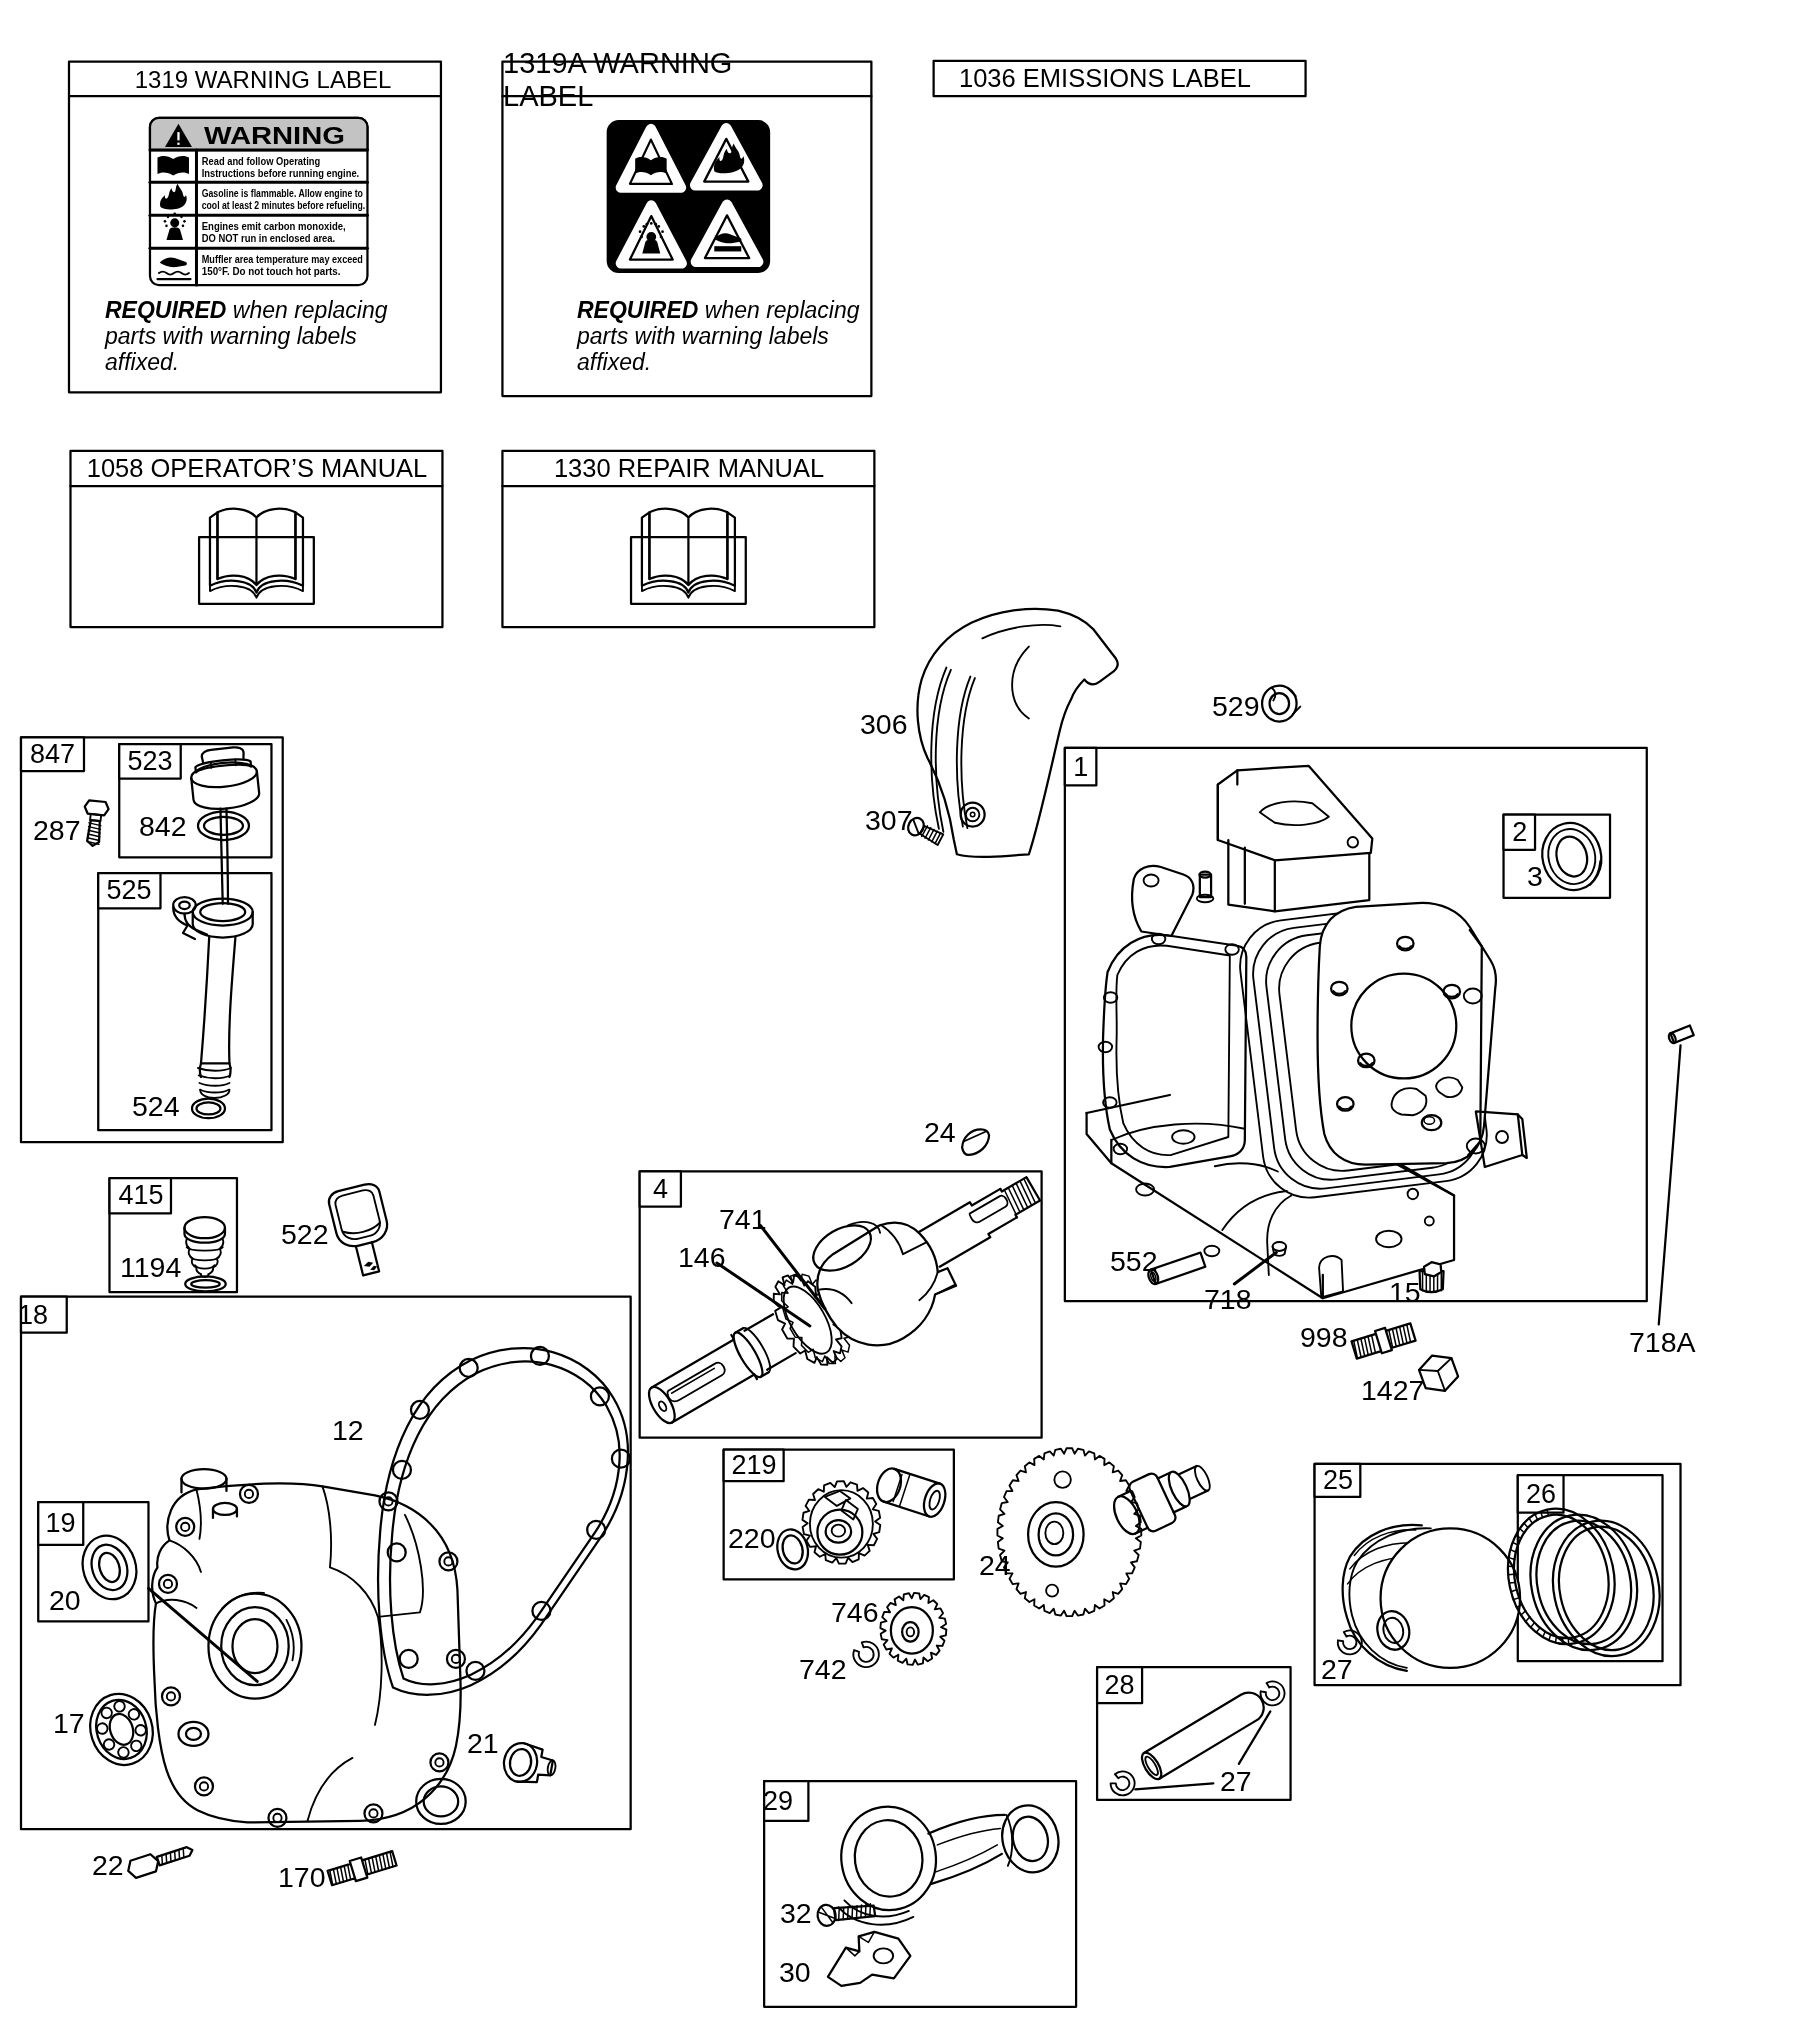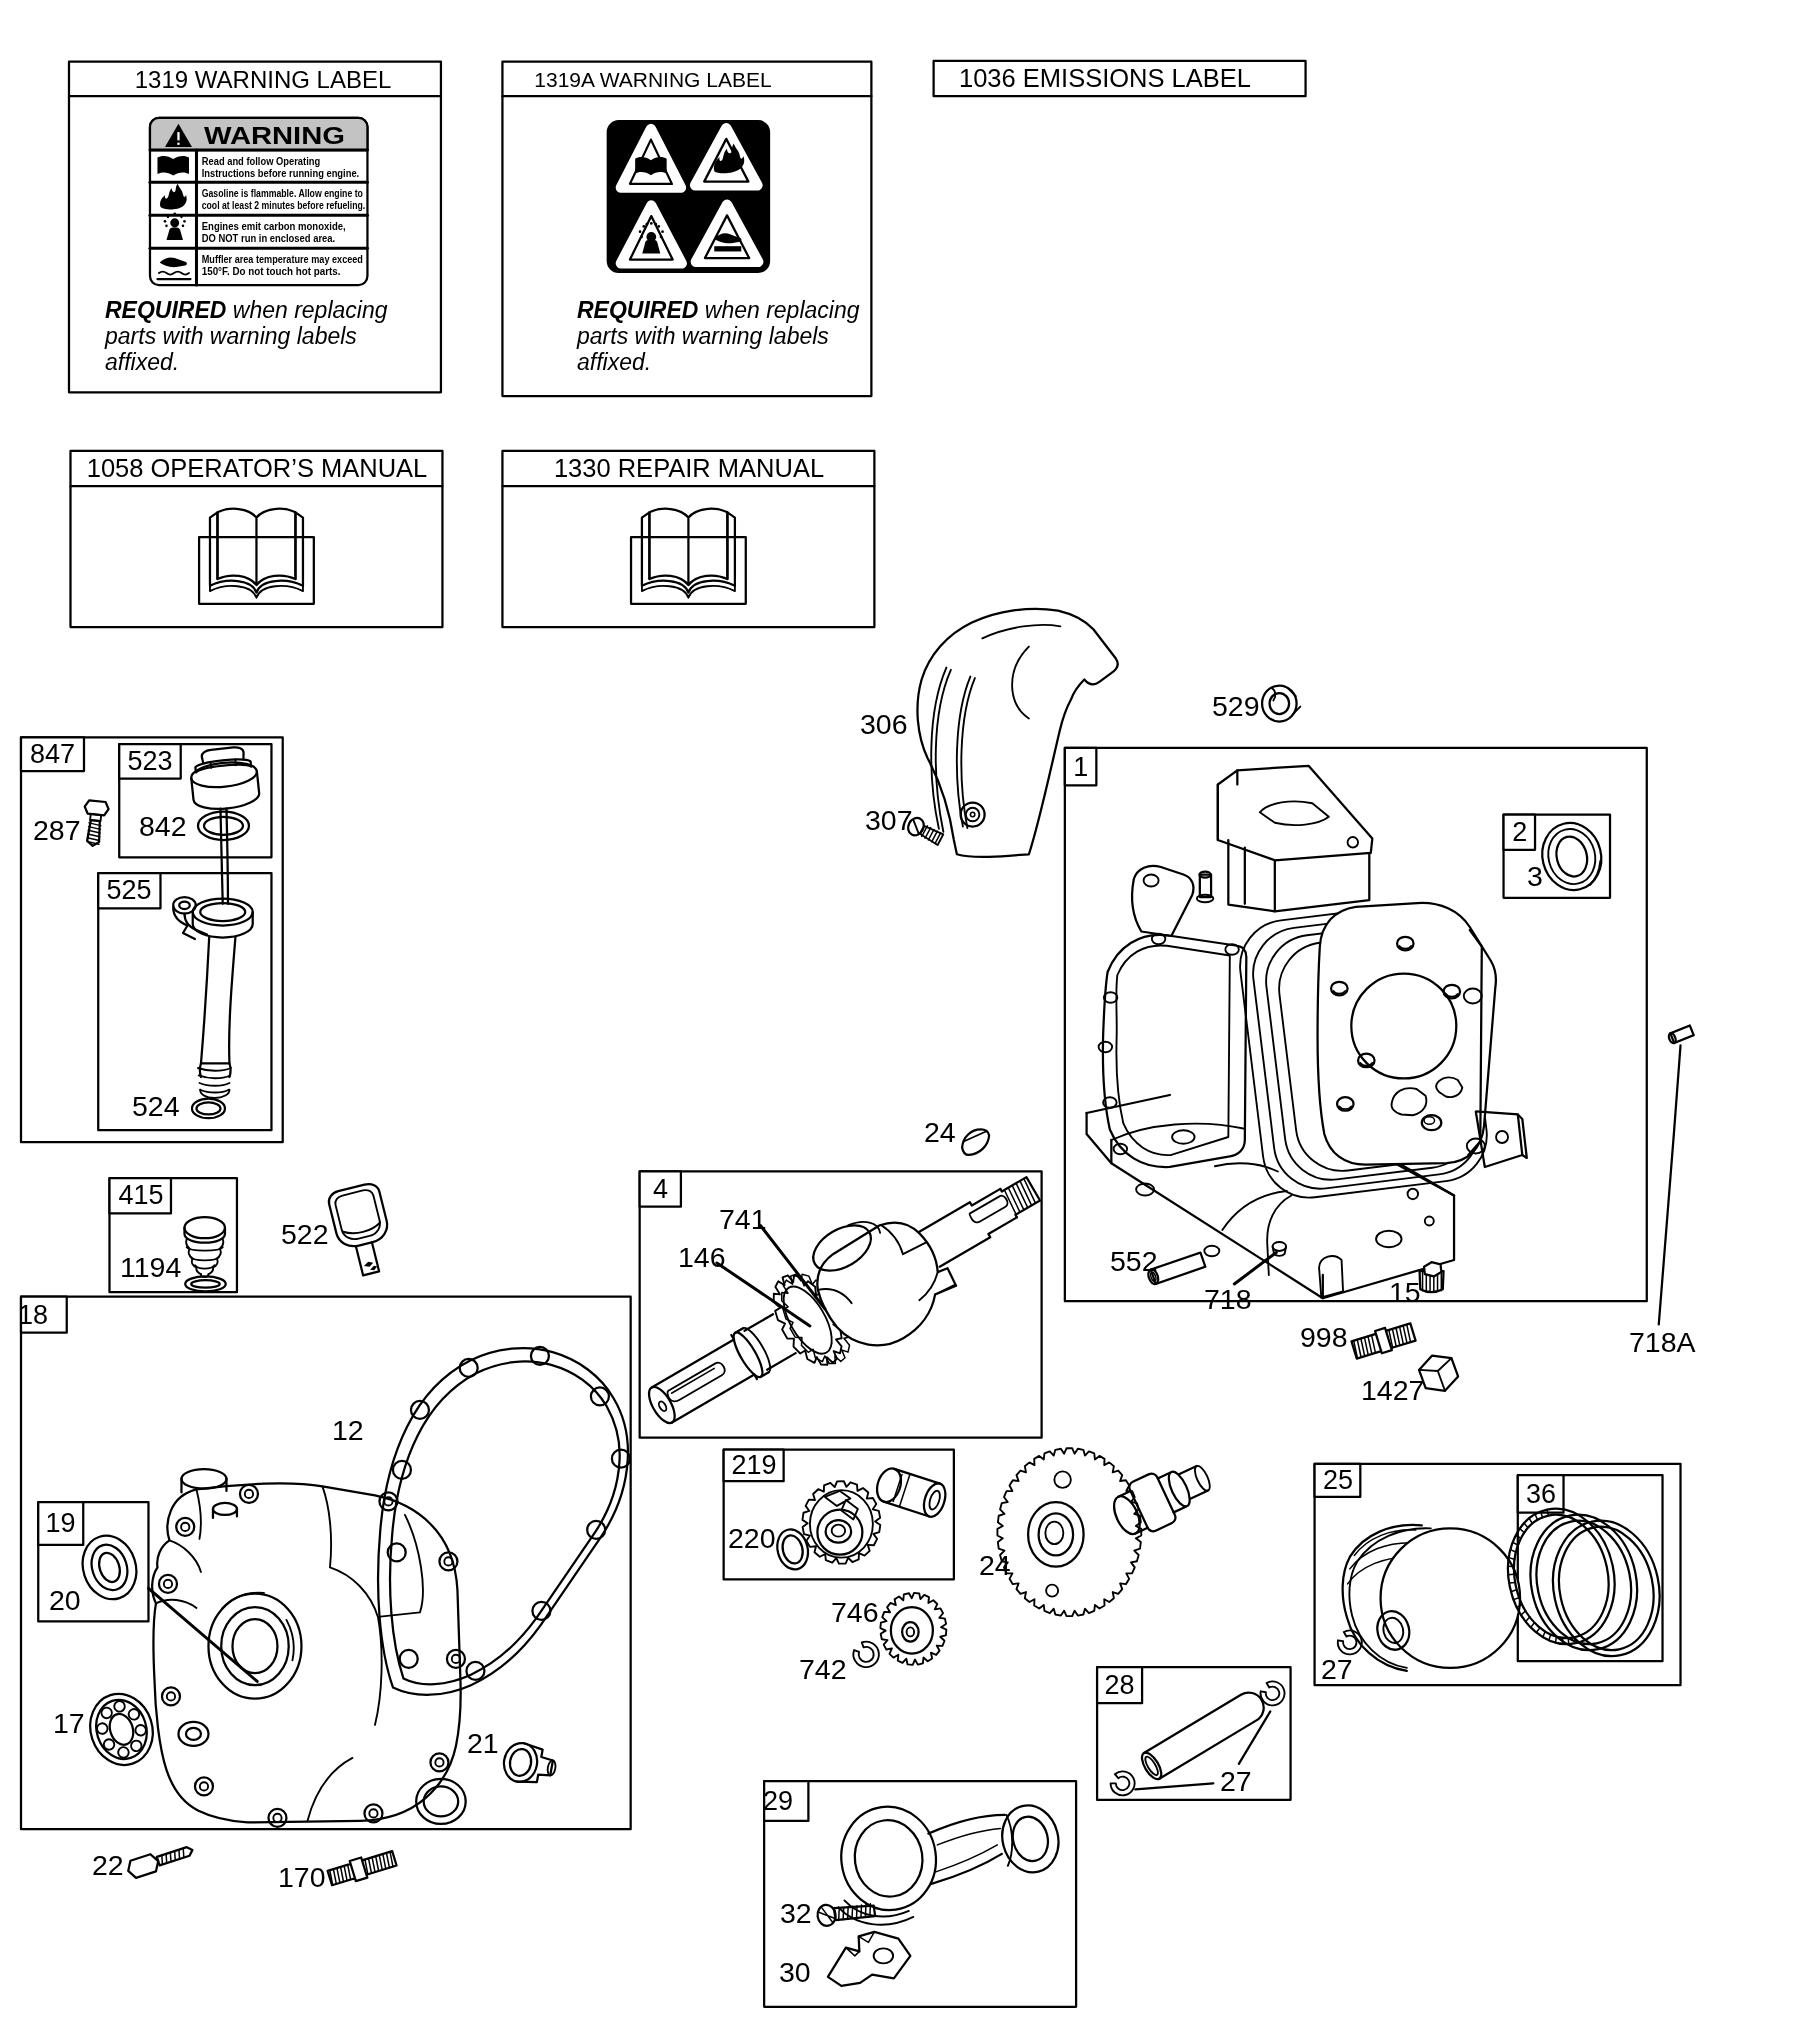--- a/index.html
+++ b/index.html
@@ -541,36 +541,36 @@
         <line x1="1144" y1="2543" x2="1141" y2="2559" stroke-width="2"></line>
         <line x1="1150" y1="2543" x2="1147" y2="2559" stroke-width="2"></line>
         <line x1="1156" y1="2543" x2="1153" y2="2559" stroke-width="2"></line>
         <line x1="1162" y1="2543" x2="1159" y2="2559" stroke-width="2"></line>
       </g>
       <path d="M1104,2636 L1128,2597 L1146,2602 L1145,2582 L1166,2576 L1198,2585 L1214,2608 L1192,2638 L1163,2633 L1147,2644 L1122,2648 Z"></path>
       <ellipse cx="1178" cy="2608" rx="13" ry="10" stroke-width="2.5"></ellipse>
       <path d="M1128,2597 L1140,2608 L1146,2602 M1145,2582 L1158,2590 L1166,2576" stroke-width="2"></path>
     </svg>
     <div style="position:absolute;left:69px;top:62px;width:388px;height:35px;display:flex;align-items:center;justify-content:center;font-size:24px">1319 WARNING LABEL</div>
-    <div style="position:absolute;left:503px;top:62px;width:300px;height:35px;display:flex;align-items:center;justify-content:center;font-size:21px">1319A WARNING LABEL</div>
+    <div style="position:absolute;left:503px;top:62px;width:300px;height:35px;display:flex;align-items:center;justify-content:center;font-size:29px">1319A WARNING LABEL</div>
     <div style="position:absolute;left:934px;top:61px;width:342px;height:35px;display:flex;align-items:center;justify-content:center;font-size:25.5px">1036 EMISSIONS LABEL</div>
     <div style="position:absolute;left:71px;top:451px;width:372px;height:35px;display:flex;align-items:center;justify-content:center;font-size:25.5px">1058 OPERATOR’S MANUAL</div>
     <div style="position:absolute;left:503px;top:451px;width:372px;height:35px;display:flex;align-items:center;justify-content:center;font-size:25.5px">1330 REPAIR MANUAL</div>
     <div style="position:absolute;left:21px;top:737px;width:63px;height:34px;display:flex;align-items:center;justify-content:center;font-size:27px">847</div>
     <div style="position:absolute;left:119px;top:744px;width:62px;height:35px;display:flex;align-items:center;justify-content:center;font-size:27px">523</div>
     <div style="position:absolute;left:98px;top:873px;width:62px;height:35px;display:flex;align-items:center;justify-content:center;font-size:27px">525</div>
     <div style="position:absolute;left:110px;top:1178px;width:62px;height:35px;display:flex;align-items:center;justify-content:center;font-size:27px">415</div>
     <div style="position:absolute;left:21px;top:1297px;width:24px;height:36px;display:flex;align-items:center;justify-content:center;font-size:27px">18</div>
     <div style="position:absolute;left:38px;top:1502px;width:45px;height:43px;display:flex;align-items:center;justify-content:center;font-size:27px">19</div>
     <div style="position:absolute;left:640px;top:1172px;width:41px;height:35px;display:flex;align-items:center;justify-content:center;font-size:27px">4</div>
     <div style="position:absolute;left:724px;top:1450px;width:60px;height:31.5px;display:flex;align-items:center;justify-content:center;font-size:27px">219</div>
     <div style="position:absolute;left:1065px;top:748px;width:31.5px;height:38px;display:flex;align-items:center;justify-content:center;font-size:27px">1</div>
     <div style="position:absolute;left:1504px;top:815px;width:31.5px;height:35px;display:flex;align-items:center;justify-content:center;font-size:27px">2</div>
     <div style="position:absolute;left:1315px;top:1464px;width:46px;height:33px;display:flex;align-items:center;justify-content:center;font-size:27px">25</div>
-    <div style="position:absolute;left:1518px;top:1475px;width:46px;height:38px;display:flex;align-items:center;justify-content:center;font-size:27px">36</div>
+    <div style="position:absolute;left:1518px;top:1475px;width:46px;height:38px;display:flex;align-items:center;justify-content:center;font-size:27px">26</div>
     <div style="position:absolute;left:1097px;top:1667px;width:45px;height:36px;display:flex;align-items:center;justify-content:center;font-size:27px">28</div>
     <div style="position:absolute;left:764px;top:1781px;width:28px;height:40px;display:flex;align-items:center;justify-content:center;font-size:27px">29</div>
     <div style="position:absolute;left:105px;top:297px;font-size:23px;line-height:26px"><span style="font-weight:bold;font-style:italic">REQUIRED</span><span style="font-style:italic"> when replacing<br>parts with warning labels<br>affixed.</span></div>
     <div style="position:absolute;left:577px;top:297px;font-size:23px;line-height:26px"><span style="font-weight:bold;font-style:italic">REQUIRED</span><span style="font-style:italic"> when replacing<br>parts with warning labels<br>affixed.</span></div>
     <div class="pn" style="left:33px;top:816px">287</div>
     <div class="pn" style="left:139px;top:812px">842</div>
     <div class="pn" style="left:132px;top:1092px">524</div>
     <div class="pn" style="left:120px;top:1253px">1194</div>
     <div class="pn" style="left:281px;top:1220px">522</div>
     <div class="pn" style="left:860px;top:710px">306</div>

